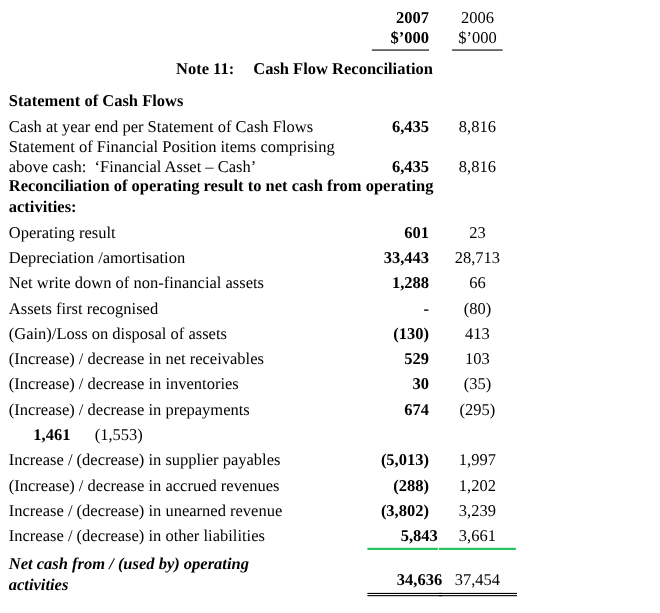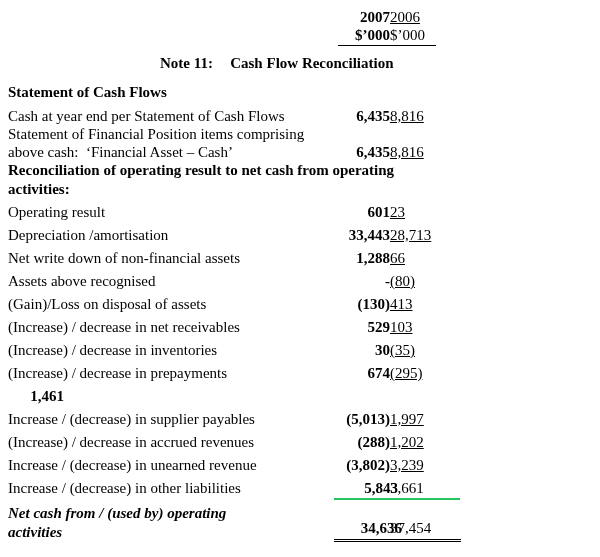--- a/index.html
+++ b/index.html
@@ -1,21 +1,21 @@
 <!DOCTYPE html>
 <html><head>
 <meta charset="utf-8">
 <style>
   html,body{margin:0;padding:0;background:#fff;}
   body{font-family:"Liberation Serif","DejaVu Serif",serif;font-size:15px;color:#000;}
   .page{width:532px;height:557px;box-sizing:border-box;padding:8px 0 0 8px;background:#fff;overflow:hidden;}
   .row{display:flex;width:470px;line-height:18px;}
   .lbl{flex:1;}
   .v1{width:56px;text-align:right;font-weight:bold;white-space:nowrap;}
-  .v2{width:88px;text-align:left;white-space:nowrap;text-decoration:underline;}
+  .v2{width:88px;text-align:center;white-space:nowrap;}
   
   .u{display:inline-block;min-width:52px;border-bottom:1px solid #000;padding-bottom:1px;}
   .v2 .u{min-width:46px;}
   .ub{display:inline-block;min-width:64px;border-bottom:2px solid #22c55e;padding-bottom:1px;}
   .v2 .ub{min-width:70px;}
   .uu{display:inline-block;min-width:68px;border-bottom:3px double #000;padding-bottom:2px;}
   .v2 .uu{min-width:71px;}
   
   .note-row{margin-top:9px;font-weight:bold;text-align:center;}
   .note-label{display:inline-block;width:80px;}
@@ -83,21 +83,21 @@
     <div class="lbl">Depreciation /amortisation</div>
     <div class="v1">33,443</div>
     <div class="v2">28,713</div>
   </div>
   <div class="row op">
     <div class="lbl">Net write down of non-financial assets</div>
     <div class="v1">1,288</div>
     <div class="v2">66</div>
   </div>
   <div class="row op">
-    <div class="lbl">Assets above recognised</div>
+    <div class="lbl">Assets first recognised</div>
     <div class="v1">-</div>
     <div class="v2">(80)</div>
   </div>
   <div class="row op">
     <div class="lbl">(Gain)/Loss on disposal of assets</div>
     <div class="v1">(130)</div>
     <div class="v2">413</div>
   </div>
   <div class="row op">
     <div class="lbl">(Increase) / decrease in net receivables</div>
@@ -109,20 +109,21 @@
     <div class="v1">30</div>
     <div class="v2">(35)</div>
   </div>
   <div class="row op">
     <div class="lbl">(Increase) / decrease in prepayments</div>
     <div class="v1">674</div>
     <div class="v2">(295)</div>
   </div>
   <div class="row op">
     <div class="v1">1,461</div>
+    <div class="v2">(1,553)</div>
   </div>
   <div class="row op">
     <div class="lbl">Increase / (decrease) in supplier payables</div>
     <div class="v1">(5,013)</div>
     <div class="v2">1,997</div>
   </div>
   <div class="row op">
     <div class="lbl">(Increase) / decrease in accrued revenues</div>
     <div class="v1">(288)</div>
     <div class="v2">1,202</div>

